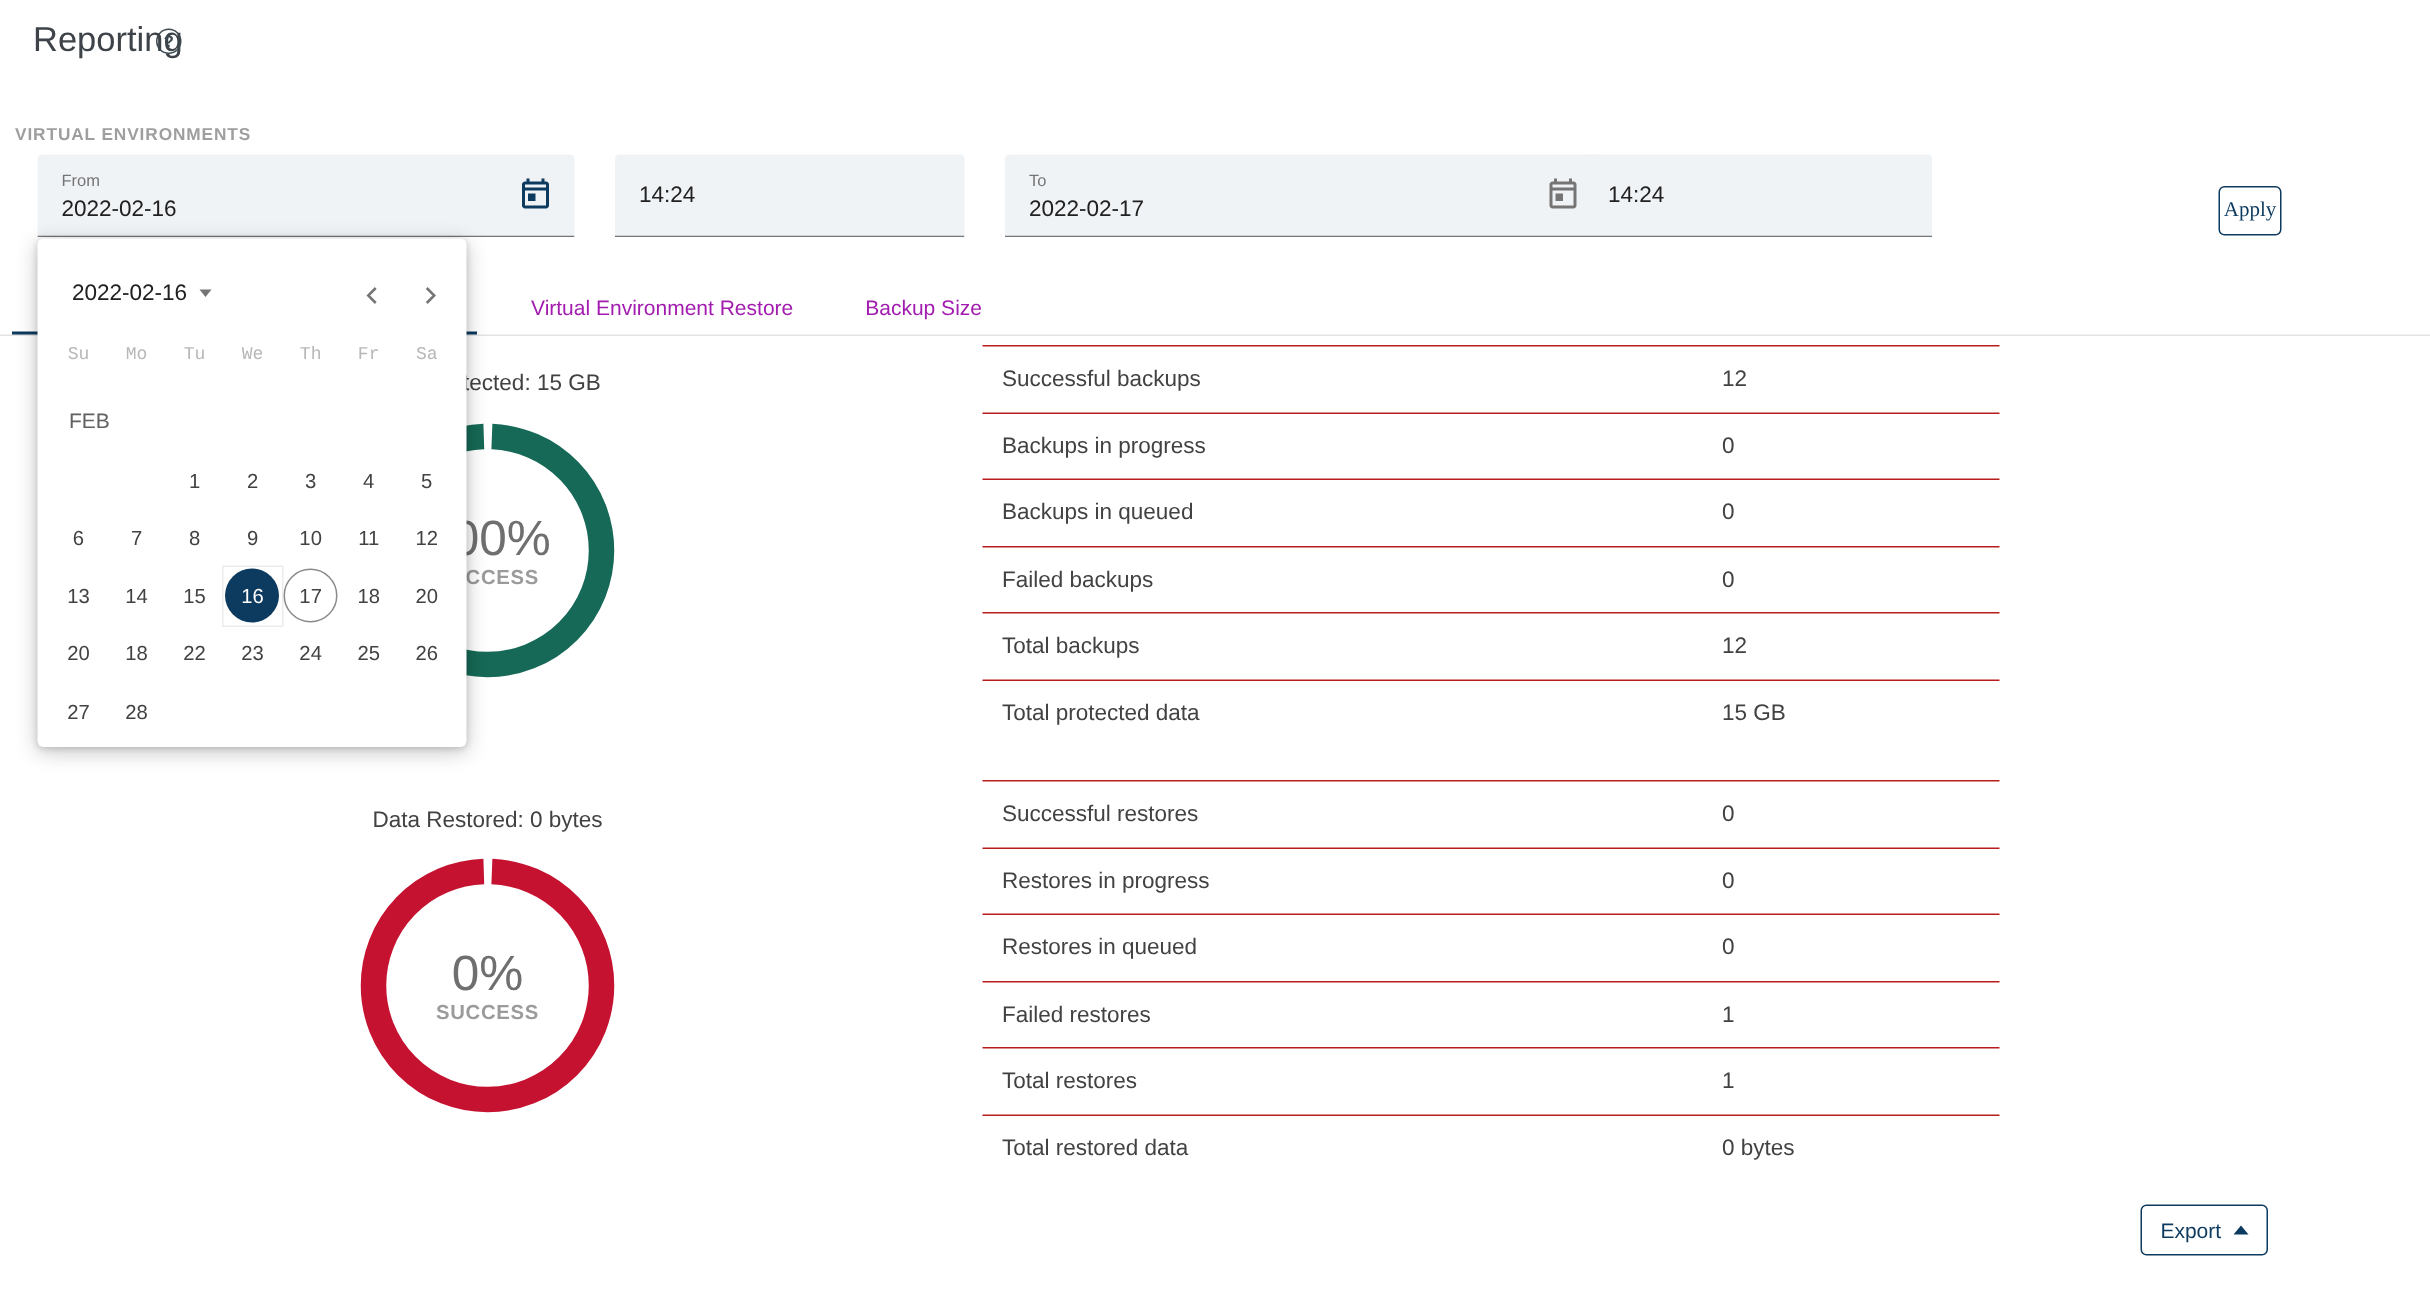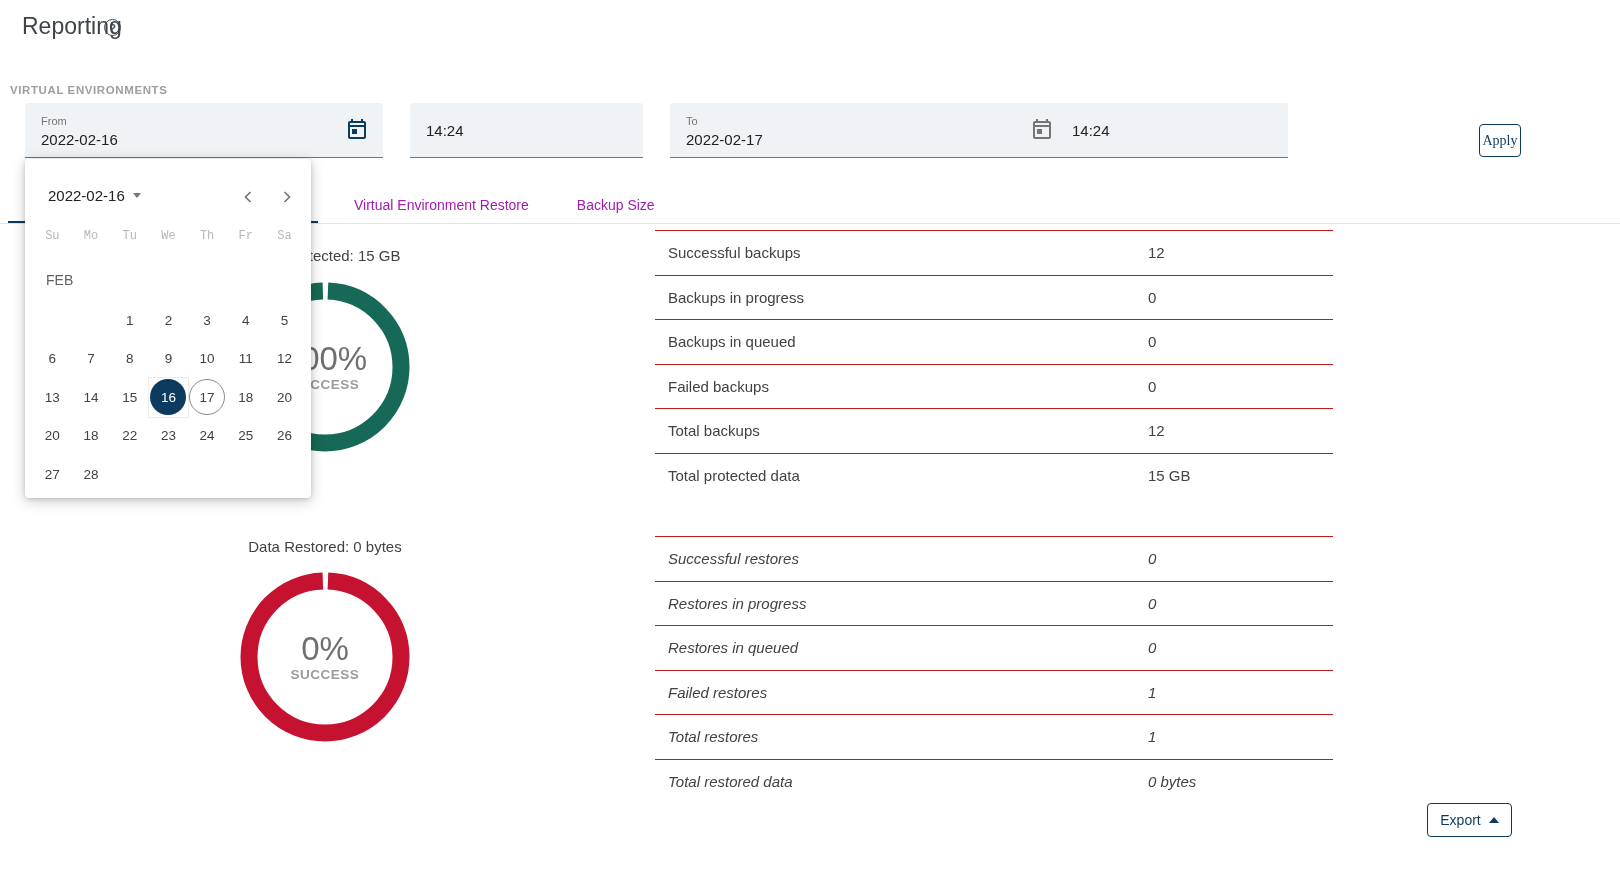--- a/index.html
+++ b/index.html
@@ -41,21 +41,21 @@
   
   .chart-title { width:400px; left:125px; text-align:center; font-size:15px; color:#424242; }
   .donut-wrap { left:240px; width:170px; height:170px; }
   .donut-center { position:absolute; left:0; top:0; width:100%; height:100%;
     display:flex; flex-direction:column; align-items:center; justify-content:center; }
   .donut-pct { font-size:33px; color:#6f6f6f; line-height:1.05; }
   .donut-cap { font-size:13.5px; font-weight:bold; color:#9b9b9b; letter-spacing:.5px; }
 
   
   .stats { left:655px; top:230px; width:678px; }
-  .stat-group2 { margin-top:39px;font-style:italic; }
+  .stat-group2 { margin-top:23px; }
   .stat-row { position:relative; height:44.5px; border-top:1px solid #b91c1c;
     display:flex; align-items:center; }
   .stat-label { margin-left:13px; font-size:15px; color:#424242; }
   .stat-value { position:absolute; left:493px; font-size:15px; color:#424242; }
 
   .export-btn { left:1427px; top:803px; width:85px; height:34px; background:#fff;
     border:1px solid #0d3a5f; border-radius:4px; color:#0d3a5f; font-size:14px;
     font-family:inherit; cursor:pointer; display:flex; align-items:center;
     justify-content:center; gap:8px; }
   .tri-up { width:0; height:0; border-left:5px solid transparent;

